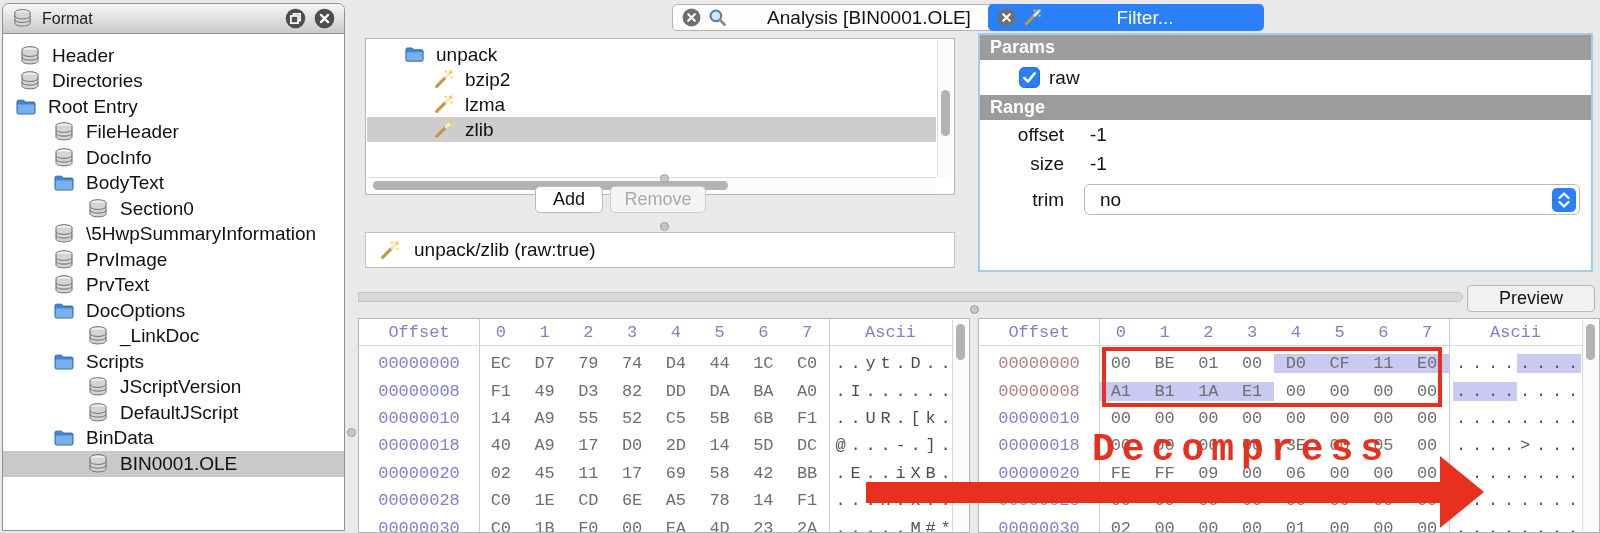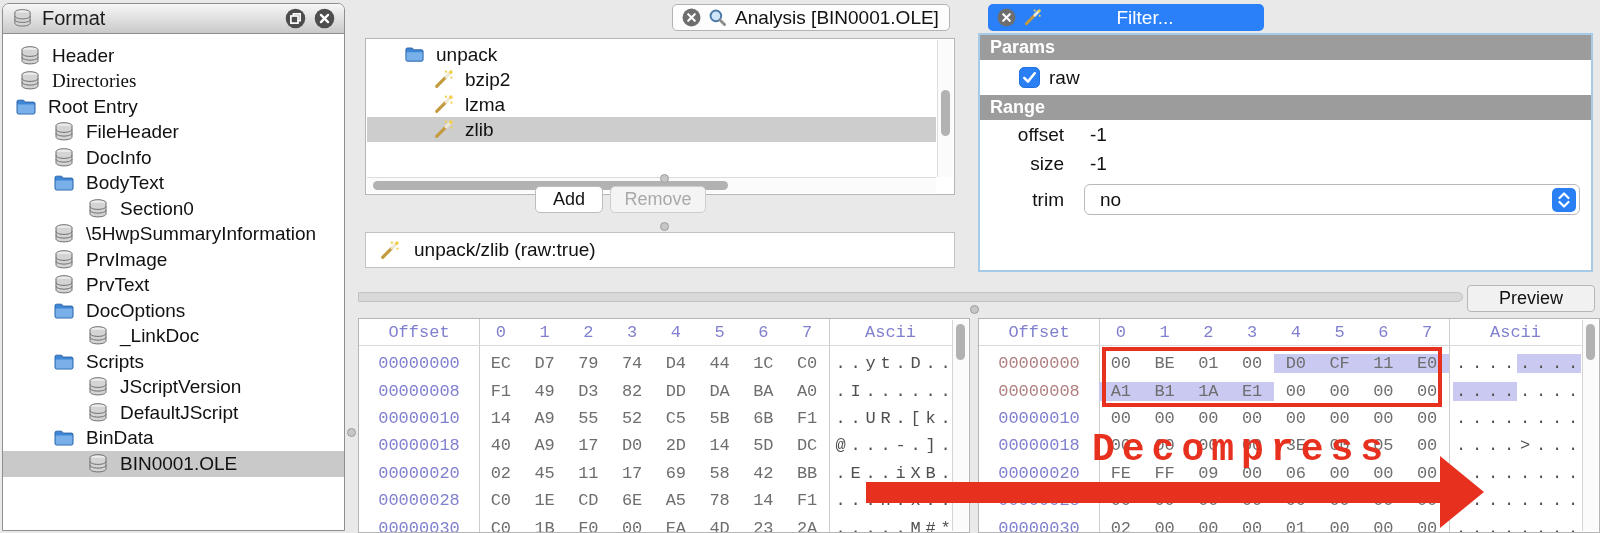--- a/index.html
+++ b/index.html
@@ -7,31 +7,31 @@
   body { font-family: "Liberation Sans", sans-serif; background:#e9e9e9; overflow:hidden; }
   #app { position:relative; width:1600px; height:533px; background:#e9e9e9; }
   .abs { position:absolute; }
 
   
   .format-panel { left:2px; top:3px; width:343px; height:528px; background:#fff;
     border:1px solid #8f8f8f; border-radius:7px 7px 0 0; }
   .format-titlebar { position:absolute; left:0; top:0; right:0; height:30px;
     background:linear-gradient(#f7f7f7,#c9c9c9); border-bottom:1px solid #8f8f8f;
     border-radius:6px 6px 0 0; display:flex; align-items:center; padding:0 9px; }
-  .format-title { font-size:20px; color:#1c1c1c; font-weight:500; margin-left:9px; flex:1; }
+  .format-title { font-size:16px; color:#1c1c1c; font-weight:500; margin-left:9px; flex:1; }
   .winbtn { width:21px; height:21px; margin-left:8px; flex:0 0 auto; }
   .format-tree { position:absolute; left:0; top:31px; right:0; bottom:0; padding-top:8px; overflow:hidden;border-radius:8px; }
   .tree-row { height:25.5px; display:flex; align-items:center; }
   .tree-row.selected { background:#c9c9c9; }
   .tree-ico { width:22px; height:22px; flex:0 0 auto; }
   .tree-lbl { font-size:19px; color:#111; margin-left:11px; white-space:nowrap; }
 
   
   .tab { top:4px; height:27px; display:flex; align-items:center; padding:0 9px; border-radius:5px; }
-  .tab-analysis { left:672px; width:278px; background:#fdfdfd; border:1px solid #b3b3b3; }
+  .tab-analysis { left:672px; width:342px; background:#fdfdfd; border:1px solid #b3b3b3; }
   .tab-analysis .tab-lbl { color:#111; flex:1; text-align:center; }
   .tab-filter { left:988px; width:276px; background:#2a80f8; }
   .tab-filter .tab-lbl { color:#fff; flex:1; text-align:center; padding-right:14px; }
   .tab-lbl { font-size:19px; white-space:nowrap; }
   .tab-ico { width:19px; height:19px; margin-right:7px; flex:0 0 auto; }
 
   
   .unpack-panel { left:365px; top:38px; width:590px; height:157px; background:#fff; border:1px solid #b5b5b5; }
   .unpack-rows { position:absolute; left:1px; top:3px; right:18px; }
   .u-row { height:25px; display:flex; align-items:center; }
@@ -132,21 +132,21 @@
     </div>
     <div class="format-tree">
         <div class="tree-row" style="padding-left: 16px;">
           <span class="tree-ico"><svg viewBox="0 0 22 22" width="100%" height="100%">
               <ellipse cx="11" cy="4.7" rx="8" ry="3" fill="#ececec" stroke="#6d6d6d"></ellipse>
               <path d="M3 4.7 v11.2 c0 1.7 3.6 3 8 3 s8-1.3 8-3 V4.7" fill="#d4d4d4" stroke="#6d6d6d"></path>
               <path d="M3 8.4 c0 1.7 3.6 3 8 3 s8-1.3 8-3 M3 12.1 c0 1.7 3.6 3 8 3 s8-1.3 8-3" fill="none" stroke="#6d6d6d"></path>
             </svg></span>
           <span class="tree-lbl">Header</span>
         </div>
-        <div class="tree-row" style="padding-left: 16px; font-family: Liberation Serif, serif;">
+        <div class="tree-row" style="padding-left: 16px;">
           <span class="tree-ico"><svg viewBox="0 0 22 22" width="100%" height="100%">
               <ellipse cx="11" cy="4.7" rx="8" ry="3" fill="#ececec" stroke="#6d6d6d"></ellipse>
               <path d="M3 4.7 v11.2 c0 1.7 3.6 3 8 3 s8-1.3 8-3 V4.7" fill="#d4d4d4" stroke="#6d6d6d"></path>
               <path d="M3 8.4 c0 1.7 3.6 3 8 3 s8-1.3 8-3 M3 12.1 c0 1.7 3.6 3 8 3 s8-1.3 8-3" fill="none" stroke="#6d6d6d"></path>
             </svg></span>
           <span class="tree-lbl">Directories</span>
         </div>
         <div class="tree-row" style="padding-left: 12px;">
           <span class="tree-ico"><svg viewBox="0 0 22 22" width="100%" height="100%">
               <path d="M2 5.6c0-.8.6-1.4 1.4-1.4h5.2l1.8 1.9h8.2c.8 0 1.4.6 1.4 1.4v9.1c0 .8-.6 1.4-1.4 1.4H3.4c-.8 0-1.4-.6-1.4-1.4z" fill="#3f86d6" stroke="#2e66a8"></path>

